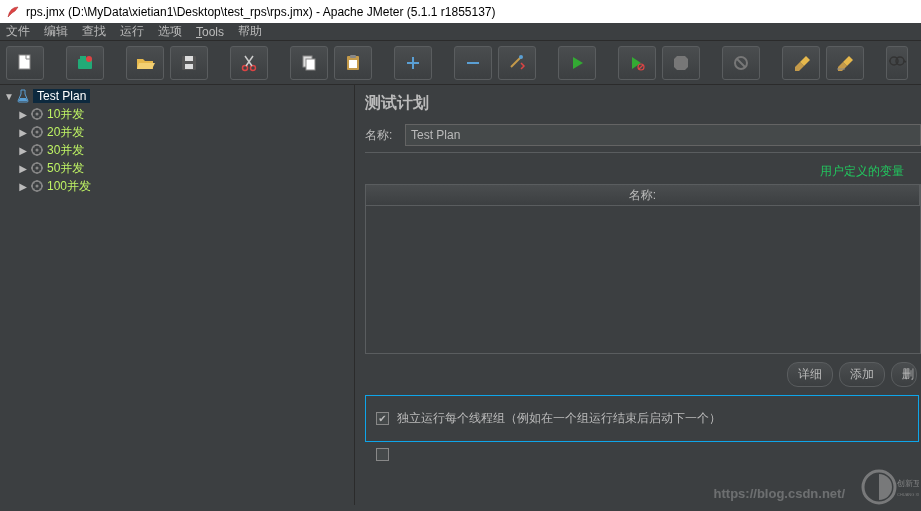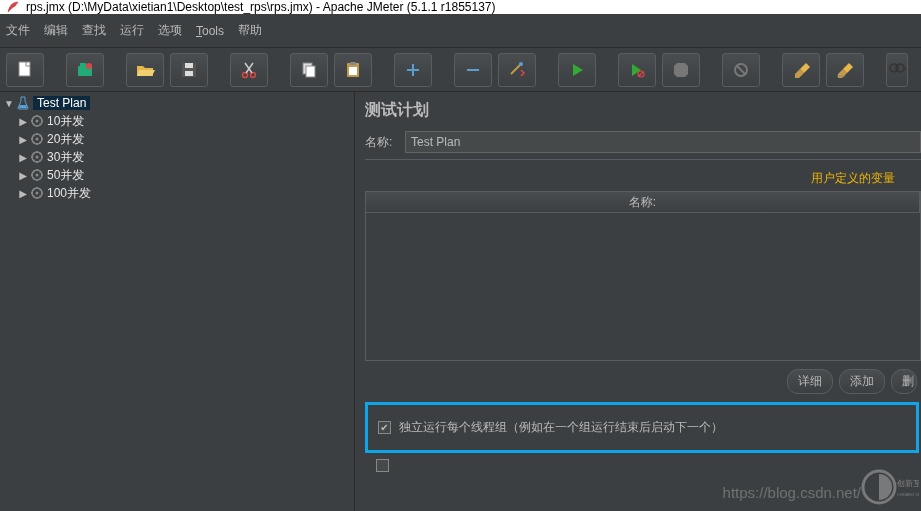--- a/index.html
+++ b/index.html
@@ -1,24 +1,24 @@
 <!DOCTYPE html>
 <html><head>
 <meta charset="utf-8">
 <style>
   * { box-sizing: border-box; margin: 0; padding: 0; font-family: "Microsoft YaHei", sans-serif; }
   body { background: #3c3f41; color: #bbbbbb; font-size: 12px; width: 921px; height: 511px; overflow: hidden; position: relative; }
 
   
-  .titlebar { height: 14px; background: #ffffff; display: flex; align-items: center; padding: 0 6px; color: #000; font-size: 12px; }
+  .titlebar { height: 23px; background: #ffffff; display: flex; align-items: center; padding: 0 6px; color: #000; font-size: 12px; }
   .titlebar .feather { width: 14px; height: 14px; margin-right: 6px; display:inline-block; }
   .titlebar .feather svg { width:14px; height:14px; }
 
   
-  .menubar { height: 34px; background: #3c3f41; display: flex; align-items: center; padding: 0 6px; gap: 14px; border-bottom: 1px solid #2b2b2b; }
+  .menubar { height: 18px; background: #3c3f41; display: flex; align-items: center; padding: 0 6px; gap: 14px; border-bottom: 1px solid #2b2b2b; }
   .menubar span { color: #bbbbbb; cursor: default; font-size:12px; }
   .menubar .u { text-decoration: underline; }
 
   
   .toolbar { height: 44px; background: #3c3f41; display: flex; align-items: center; padding: 0 6px; gap: 6px; border-bottom: 1px solid #2b2b2b; }
   .tbtn { width: 38px; height: 34px; background: linear-gradient(#4a4d4f,#3c3f41); border: 1px solid #5a5d5f; border-radius: 3px; display:flex; align-items:center; justify-content:center; position:relative; }
   .tgap { width: 10px; }
   .tbtn svg { width:20px; height:20px; }
 
   
@@ -27,44 +27,44 @@
   
   .tree { width: 355px; background: #3c3f41; border-right: 1px solid #2b2b2b; padding-top: 2px; }
   .tree-row { display:flex; align-items:center; height: 18px; padding-left: 4px; font-size: 12px; }
   .tree-row.root { }
   .tree-row.root .label { background:#0d293e; color:#ffffff; padding: 0 4px; }
   .tree-row.child { padding-left: 18px; }
   .expander { width: 10px; text-align:center; color:#bbbbbb; margin-right: 2px; font-size:10px; }
   .beaker { width:14px; height:14px; margin-right:3px; display:inline-flex; align-items:center; justify-content:center; }
   .gear { width:14px; height:14px; margin-right:3px; display:inline-flex; align-items:center; justify-content:center; }
   .gear svg, .beaker svg { width:14px; height:14px; }
-  .tree-row .label { color:#e5e5e5; }
+  .tree-row .label { color:#bef264; }
 
   
   .panel { flex:1; padding: 8px 0 0 10px; position:relative; }
   .panel h2 { font-size: 16px; font-weight: bold; color:#bbbbbb; margin-bottom: 10px; }
   .formrow { display:flex; align-items:center; margin-bottom: 6px; }
   .formrow .lab { width: 40px; color:#bbbbbb; font-size:12px; }
   .formrow input { flex:1; height: 22px; background:#45494a; border:1px solid #646464; color:#bbbbbb; padding: 0 5px; font-size:12px; margin-right:0; }
   .hr { height:1px; background:#5a5d5f; margin: 4px 0 10px 0; }
 
-  .section-title { text-align:right; font-size:12px; color:#eab308; padding-right:26px; margin-bottom:4px; }
+  .section-title { text-align:right; font-size:12px; color:#22c55e; padding-right:17px; margin-bottom:4px; }
   .tableheader { background: linear-gradient(#4a4d4f,#3c3f41); border:1px solid #5a5d5f; height:22px; display:flex; }
   .tableheader .col { flex:1; text-align:center; line-height:20px; color:#bbbbbb; font-size:12px; border-right:1px solid #5a5d5f; }
   .tablebody { height:148px; background:#3c3f41; border:1px solid #5a5d5f; border-top:none; }
 
   .btnrow { display:flex; justify-content:flex-end; gap:6px; padding:8px 4px 8px 0; }
   .btn { background: linear-gradient(#4a4d4f,#3c3f41); border:1px solid #5a5d5f; border-radius:11px; padding: 3px 10px; color:#bbbbbb; font-size:12px; }
 
-  .redbox { border:3px solid #0ea5e9; padding: 8px 10px; margin-right:2px; }
+  .redbox { border:1px solid #0ea5e9; padding: 8px 10px; margin-right:2px; }
   .chkrow { display:flex; align-items:center; margin: 6px 0; }
   .chkbox { width:13px; height:13px; border:1px solid #888; margin-right:8px; display:inline-flex; align-items:center; justify-content:center; background:#45494a; }
   .chkbox.checked::after { content:"✔"; color:#bbbbbb; font-size:10px; line-height:10px; }
 
-  .watermark { position:absolute; bottom:10px; right:60px; color:rgba(255,255,255,0.25); font-size:15px; }
+  .watermark { position:absolute; bottom:10px; right:76px; color:rgba(255,255,255,0.25); font-size:13px;font-weight:bold; }
   .logo { position:absolute; bottom:3px; right:2px; width:60px; height:42px; }
   .logo svg { width:60px; height:42px; }
 </style>
 </head>
 <body>
 
 <div class="titlebar">
   <span class="feather">
     <svg viewBox="0 0 14 14">
         <path d="M2 12 Q4 2 12 2 Q10 6 6 8 Q4 10 2 12 Z" fill="#d44" stroke="#a22" stroke-width="0.5"></path>

